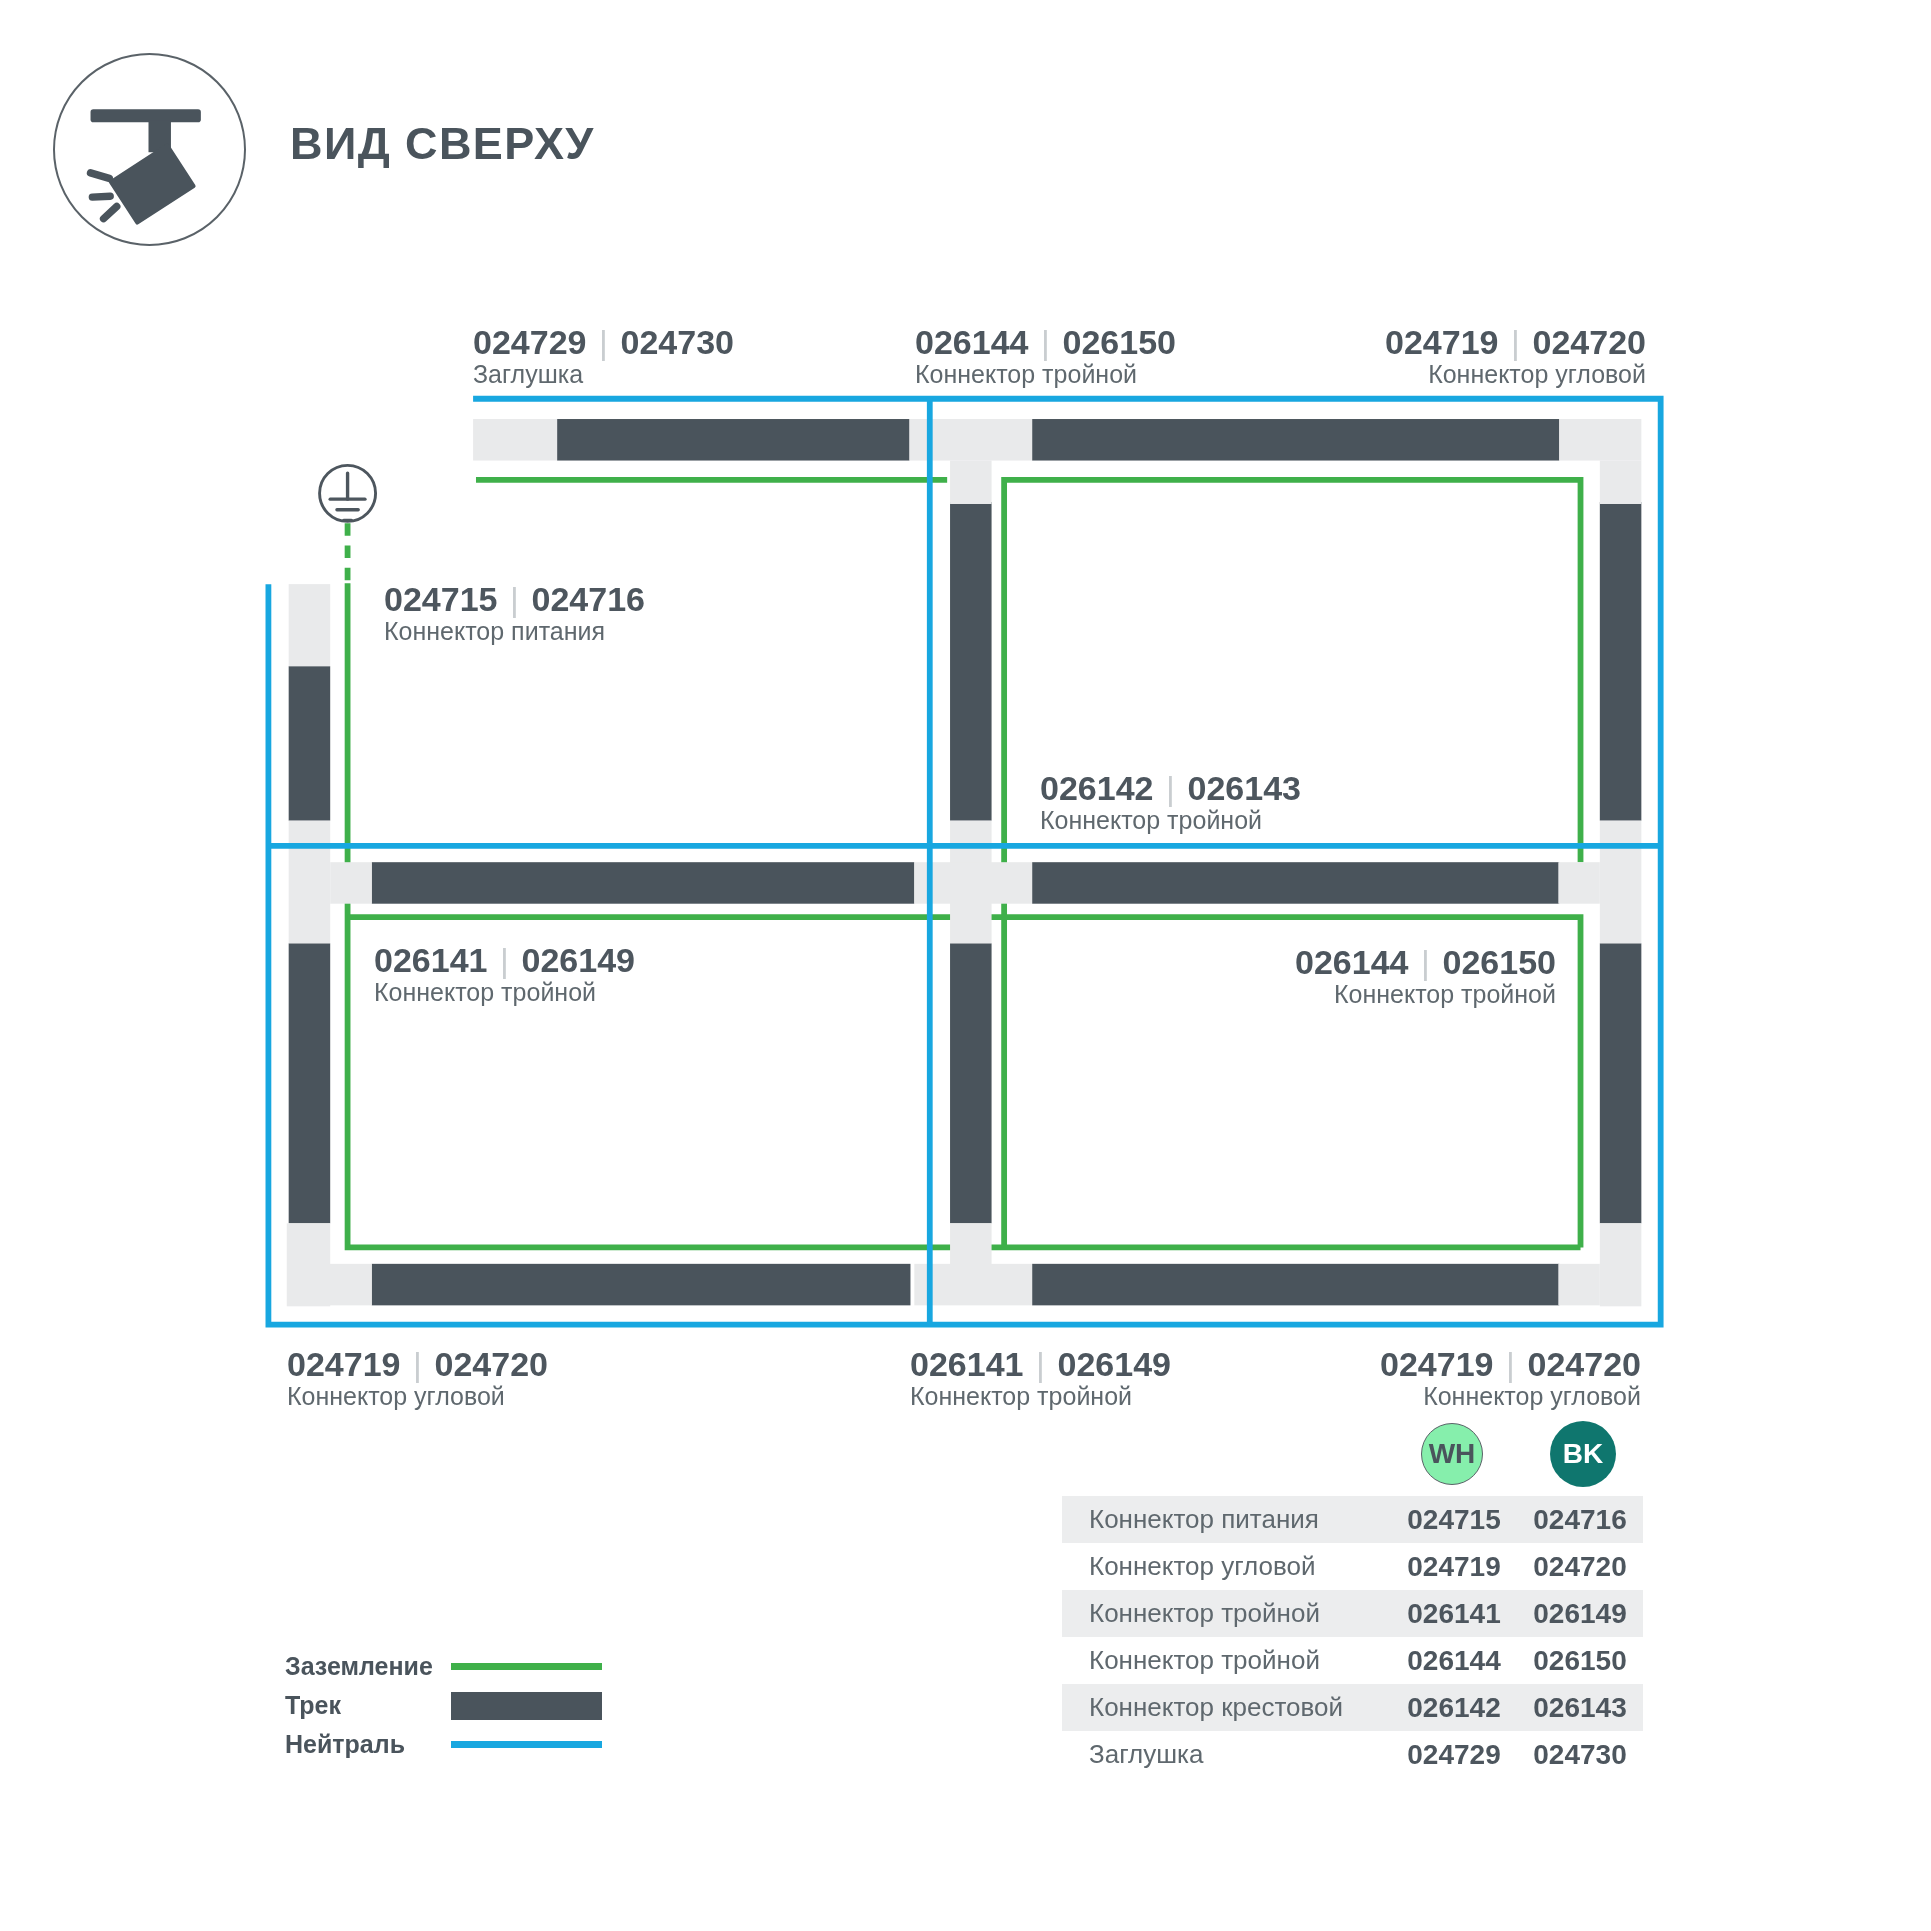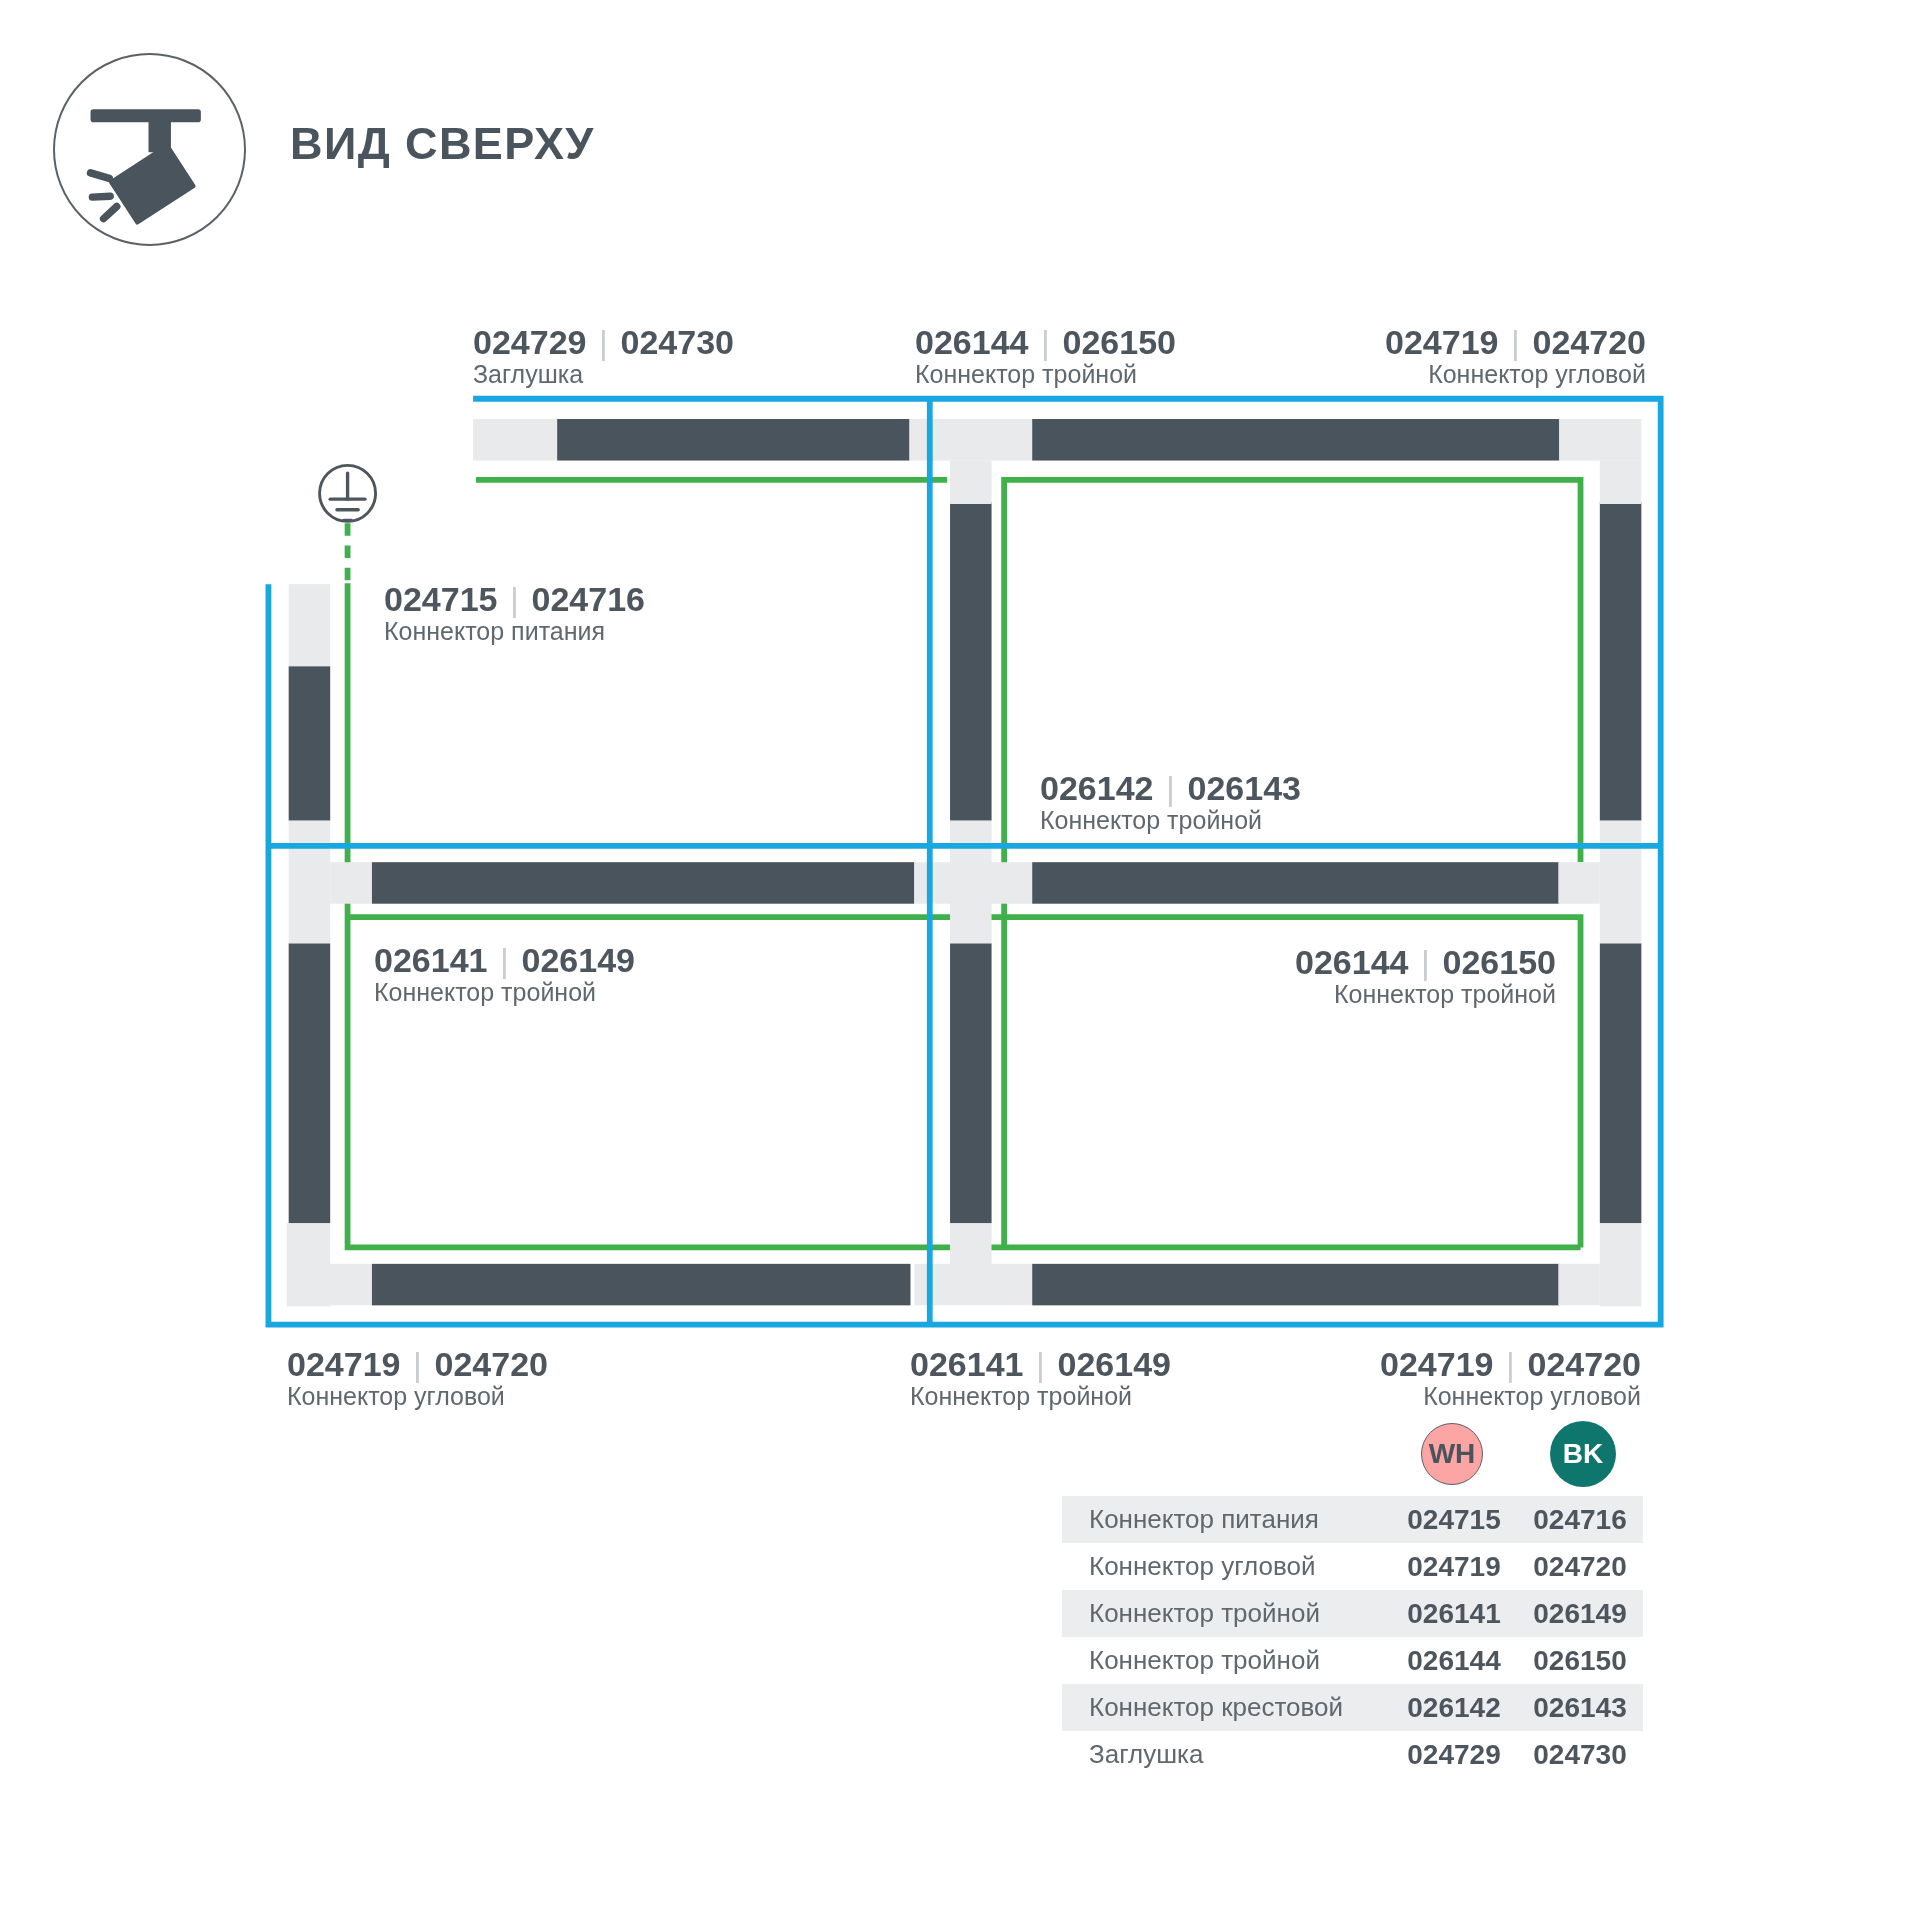--- a/index.html
+++ b/index.html
@@ -27,21 +27,21 @@
   .legend-row{display:flex;align-items:center;height:39px;}
   .legend-label{width:166px;font-size:25px;font-weight:700;color:#4a545c;}
   .legend-swatch{width:151px;display:flex;align-items:center;}
   .sw-ground{height:6.8px;width:151px;background:#3fb04a;}
   .sw-track{height:28px;width:151px;background:#4a545c;}
   .sw-neutral{height:6.8px;width:151px;background:#18a7e0;}
 
   
   .badge{position:absolute;border-radius:50%;display:flex;align-items:center;justify-content:center;
          font-size:28px;font-weight:600;box-sizing:border-box;}
-  .badge-wh{left:1421px;top:1423px;width:62px;height:62px;border:1.9px solid #5a6268;color:#4a545c;background:#fca5a5;}
+  .badge-wh{left:1421px;top:1423px;width:62px;height:62px;border:1.9px solid #5a6268;color:#4a545c;background:#86efac;}
   .badge-bk{left:1550px;top:1421px;width:66px;height:66px;background:#0f766e;color:#ffffff;}
 
   
   .ptable{position:absolute;left:1062px;top:1496px;width:581px;}
   .ptable-row{display:flex;align-items:center;height:47px;}
   .ptable-row.alt{background:#ecedee;}
   .pt-name{flex:1;padding-left:27px;font-size:26px;font-weight:400;color:#5f686e;}
   .pt-wh,.pt-bk{width:126px;text-align:center;font-size:28px;font-weight:700;color:#4d565e;}
 </style>
 </head>
@@ -173,20 +173,40 @@
   <div class="dlabel" style="left:910px;top:1348px;">
     <div class="codes"><span>026141</span><span class="sep">|</span><span>026149</span></div>
     <div class="lname">Коннектор тройной</div>
   </div>
 
   <div class="dlabel ra" style="right:290px;top:1348px;">
     <div class="codes"><span>024719</span><span class="sep">|</span><span>024720</span></div>
     <div class="lname">Коннектор угловой</div>
   </div>
 
+  <div class="legend">
+    <div class="legend-row">
+      <div class="legend-label">Заземление</div>
+      <div class="legend-swatch">
+          <div class="sw-ground"></div>
+        </div>
+    </div>
+    <div class="legend-row">
+      <div class="legend-label">Трек</div>
+      <div class="legend-swatch">
+          <div class="sw-track"></div>
+        </div>
+    </div>
+    <div class="legend-row">
+      <div class="legend-label">Нейтраль</div>
+      <div class="legend-swatch">
+          <div class="sw-neutral"></div>
+        </div>
+    </div>
+  </div>
 
   <div class="badge badge-wh">WH</div>
   <div class="badge badge-bk">BK</div>
 
   <div class="ptable">
 
       <div class="ptable-row alt">
         <div class="pt-name">Коннектор питания</div>
         <div class="pt-wh">024715</div>
         <div class="pt-bk">024716</div>

